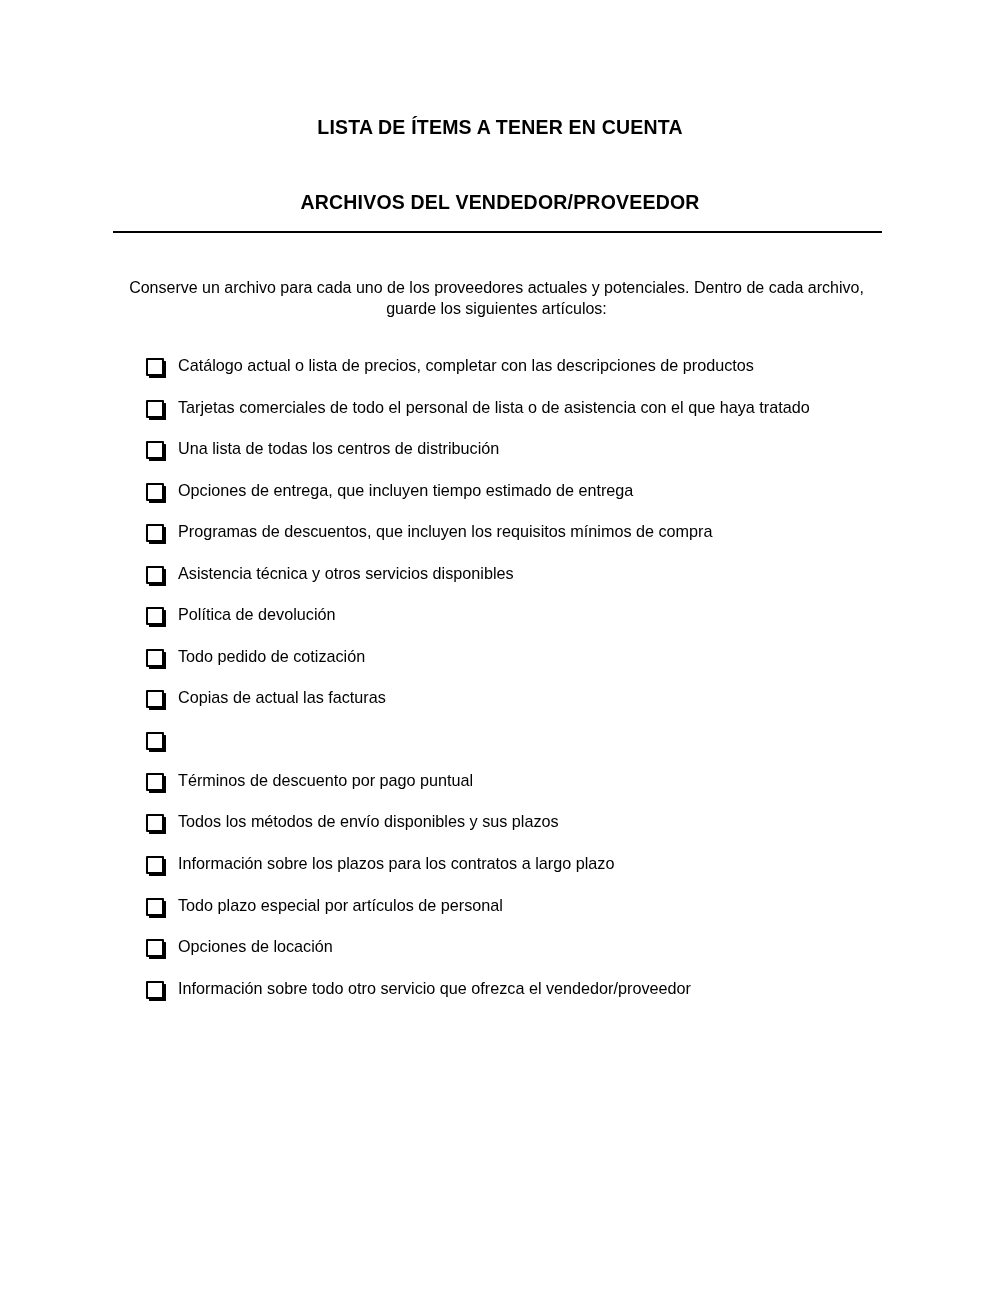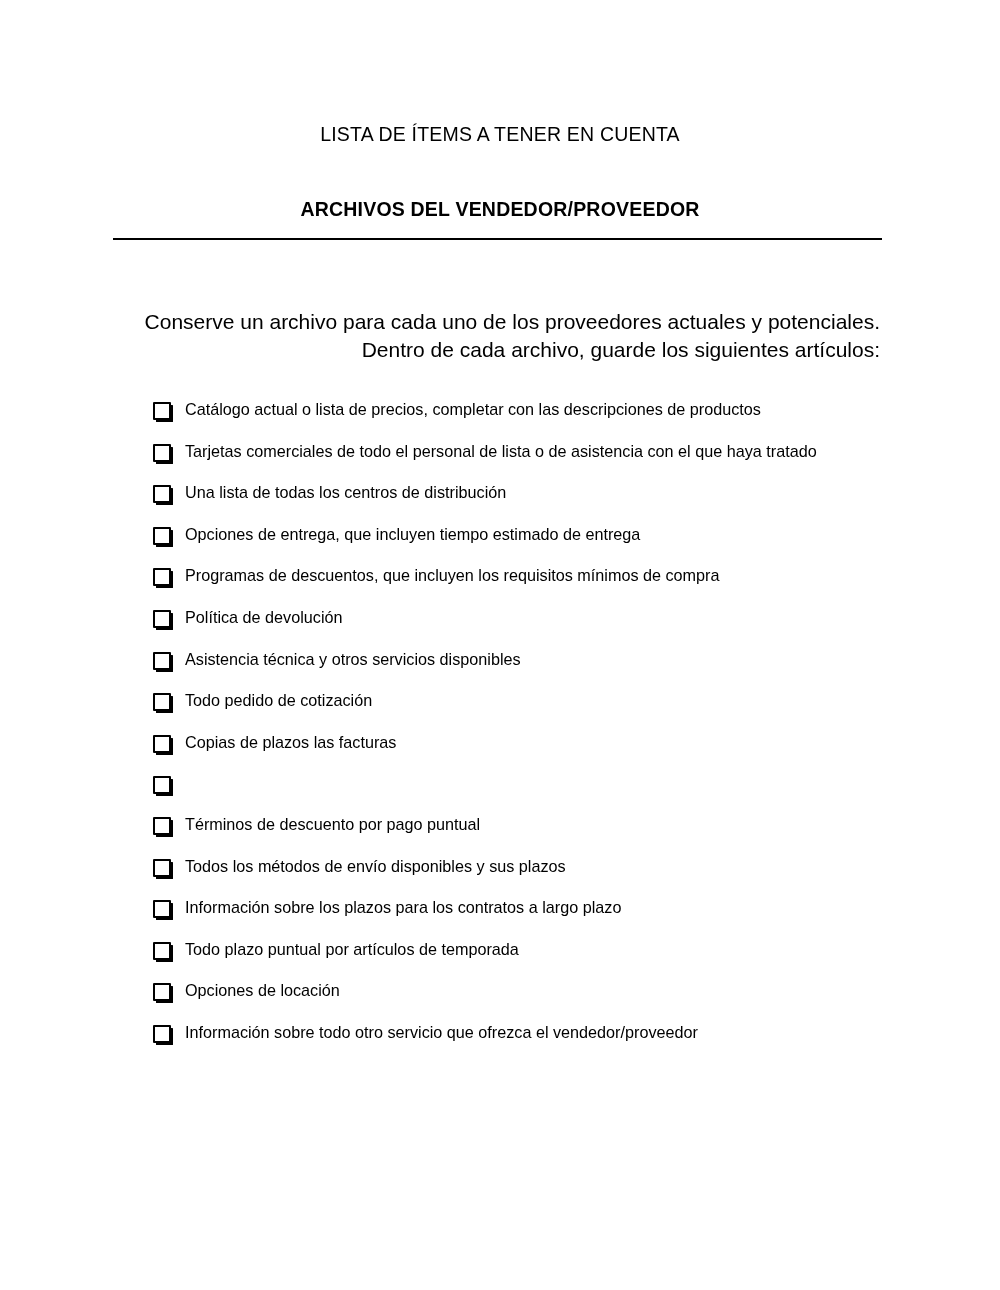--- a/index.html
+++ b/index.html
@@ -21,46 +21,46 @@
     box-sizing: border-box;
     padding: 0;
     position: relative;
   }
   .title-block {
     padding-top: 108px;
     text-align: center;
   }
   .doc-title {
     font-size: 19.5px;
-    font-weight: normal;
+    font-weight: bold;
     letter-spacing: 0.2px;
     line-height: 1.2;
-    margin: 15px;
+    margin: 8px;
   }
   .doc-subtitle {
     font-size: 19.5px;
     font-weight: bold;
     letter-spacing: 0.2px;
     line-height: 1.2;
     margin: 16px;
     padding-top: 36px;
   }
   .rule {
     border: none;
     border-top: 2.5px solid #000;
     margin: 10px 118px 0 113px;
   }
   .intro {
-    margin: 68px 120px 0 113px;
-    font-size: 21px;
+    margin: 44px 120px 0 113px;
+    font-size: 16px;
     line-height: 1.32;
-    text-align: right;
+    text-align: center;
   }
   .checklist {
-    margin: 36px 0 0 7px;
+    margin: 36px 0 0 0;
     padding: 0;
     list-style: none;
   }
   .check-item {
     display: flex;
     align-items: flex-start;
     margin: 0 90px 0 146px;
     padding-bottom: 20px;
     font-size: 16.2px;
     line-height: 1.33;
@@ -116,38 +116,38 @@
     <span class="check-text">Opciones de entrega, que incluyen tiempo estimado de entrega</span>
   </li>
 
   <li class="check-item">
     <span class="check-box"></span>
     <span class="check-text">Programas de descuentos, que incluyen los requisitos mínimos de compra</span>
   </li>
 
   <li class="check-item">
     <span class="check-box"></span>
-    <span class="check-text">Política de devolución</span>
+    <span class="check-text">Asistencia técnica y otros servicios disponibles</span>
   </li>
 
   <li class="check-item">
     <span class="check-box"></span>
-    <span class="check-text">Asistencia técnica y otros servicios disponibles</span>
+    <span class="check-text">Política de devolución</span>
   </li>
 
 
 
   <li class="check-item">
     <span class="check-box"></span>
     <span class="check-text">Todo pedido de cotización</span>
   </li>
 
   <li class="check-item">
     <span class="check-box"></span>
-    <span class="check-text">Copias de plazos las facturas</span>
+    <span class="check-text">Copias de actual las facturas</span>
   </li>
 
   <li class="check-item">
     <span class="check-box"></span>
   </li>
 
   <li class="check-item">
     <span class="check-box"></span>
     <span class="check-text">Términos de descuento por pago puntual</span>
   </li>
@@ -157,21 +157,21 @@
     <span class="check-text">Todos los métodos de envío disponibles y sus plazos</span>
   </li>
 
   <li class="check-item">
     <span class="check-box"></span>
     <span class="check-text">Información sobre los plazos para los contratos a largo plazo</span>
   </li>
 
   <li class="check-item">
     <span class="check-box"></span>
-    <span class="check-text">Todo plazo puntual por artículos de temporada</span>
+    <span class="check-text">Todo plazo especial por artículos de personal</span>
   </li>
 
   <li class="check-item">
     <span class="check-box"></span>
     <span class="check-text">Opciones de locación</span>
   </li>
 
   <li class="check-item">
     <span class="check-box"></span>
     <span class="check-text">Información sobre todo otro servicio que ofrezca el vendedor/proveedor</span>

